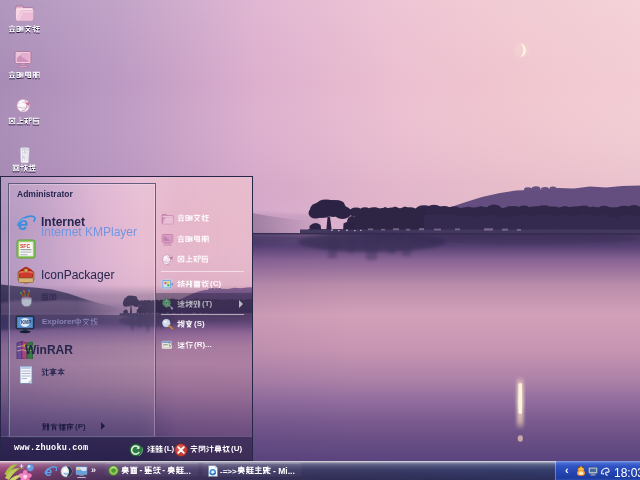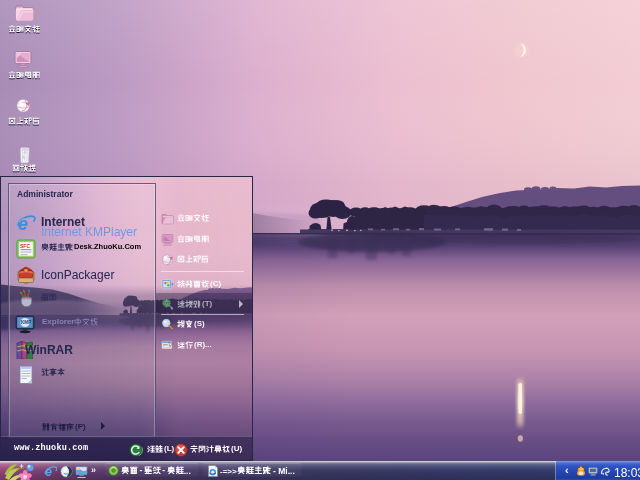--- a/index.html
+++ b/index.html
@@ -293,28 +293,20 @@
       <svg style="position:absolute;left:15px;top:62px" width="20" height="20" viewBox="0 0 20 20">
         <g>
  <rect x="1" y="1" width="18" height="18" rx="2" fill="#8ed05e" stroke="#5a9e35" stroke-width="1"></rect>
  <rect x="3" y="3" width="14" height="14" fill="#f8f8f4" stroke="#c8c8c0" stroke-width="0.5"></rect>
  <text x="4" y="8.5" font-size="5" font-weight="bold" fill="#d03a2a" font-family="Liberation Sans,sans-serif">SFC</text>
  <rect x="4.5" y="10" width="11" height="1.2" fill="#9aa0aa"></rect>
  <rect x="4.5" y="12.5" width="11" height="1.2" fill="#b8bec6"></rect>
  <rect x="4.5" y="15" width="7" height="1.2" fill="#b8bec6"></rect>
 </g>
       </svg>
-      <div class="mrow" style="left:40px;top:66px"><svg class="cjk " width="32" height="8" viewBox="0 0 32 8" style="opacity:1.0">
-          <g stroke="#26264e" stroke-width="1.15" fill="none" stroke-linecap="square">
-            <path transform="translate(0,0) scale(0.8)" d="M5 0.8 V2.2 M2 2.2 H8 M2 2.2 V5 H8 V2.2 M2 3.6 H8 M1.2 6.2 H8.8 M5 6.2 V7 M2.2 8.8 L4.5 7 M7.8 8.8 L5.5 7"></path>
-            <path transform="translate(8,0) scale(0.8)" d="M1.2 2 H4.4 M2.8 1 V6 M1.2 4 H4.4 M1.2 6 L4.4 6 M2.8 6 L1.4 8.8 M2.8 6 L4.2 8.8 M5.6 1.5 H9 M7.3 1.5 V8.8 M5.6 4.2 H9 M5.6 6.8 H9 M5.6 8.8 H9"></path>
-            <path transform="translate(16,0) scale(0.8)" d="M5 0.8 V8.8 M2 2.5 H8 M2 5 H8 M1.2 8.8 H8.8"></path>
-            <path transform="translate(24,0) scale(0.8)" d="M1.2 1.8 H4.8 M1.2 1.8 V5.5 H4.8 V1.8 M1.2 3.6 H4.8 M2 7 L1.2 8.8 M3 6.5 V8.8 M6.2 1 V8.8 M5 2.8 H9 M5 5 H8.5 M5 7 L8.8 8.8"></path>
-          </g>
-        </svg><span class="mtxt2" style="font-weight:bold;font-size:7.5px">Desk.ZhuoKu.Com</span></div>
       <svg style="position:absolute;left:15px;top:87px" width="20" height="20" viewBox="0 0 20 20">
         <g>
  <path d="M2 8 L10 4.5 18 8 18 16 10 19.5 2 16Z" fill="#c8a06a" stroke="#8a6436" stroke-width="0.8"></path>
  <path d="M4 6 L9 3 Q10 2.5 11 3 L16 6 16 9 4 9Z" fill="#b5271e"></path>
  <rect x="3.2" y="6.8" width="13.6" height="7" rx="1" fill="#cf3a2c" stroke="#8d1a12" stroke-width="0.8"></rect>
  <path d="M3.2 7.8 Q10 5.6 16.8 7.8 L16.8 9.5 Q10 7.5 3.2 9.5Z" fill="#e8695a"></path>
  <rect x="8.2" y="5" width="3.6" height="3" rx="0.8" fill="#e8b84a" stroke="#8a6436" stroke-width="0.7"></rect>
  <rect x="2.6" y="14" width="14.8" height="4.5" rx="1" fill="#d8b274" stroke="#8a6436" stroke-width="0.7"></rect>
 </g>
       </svg>

